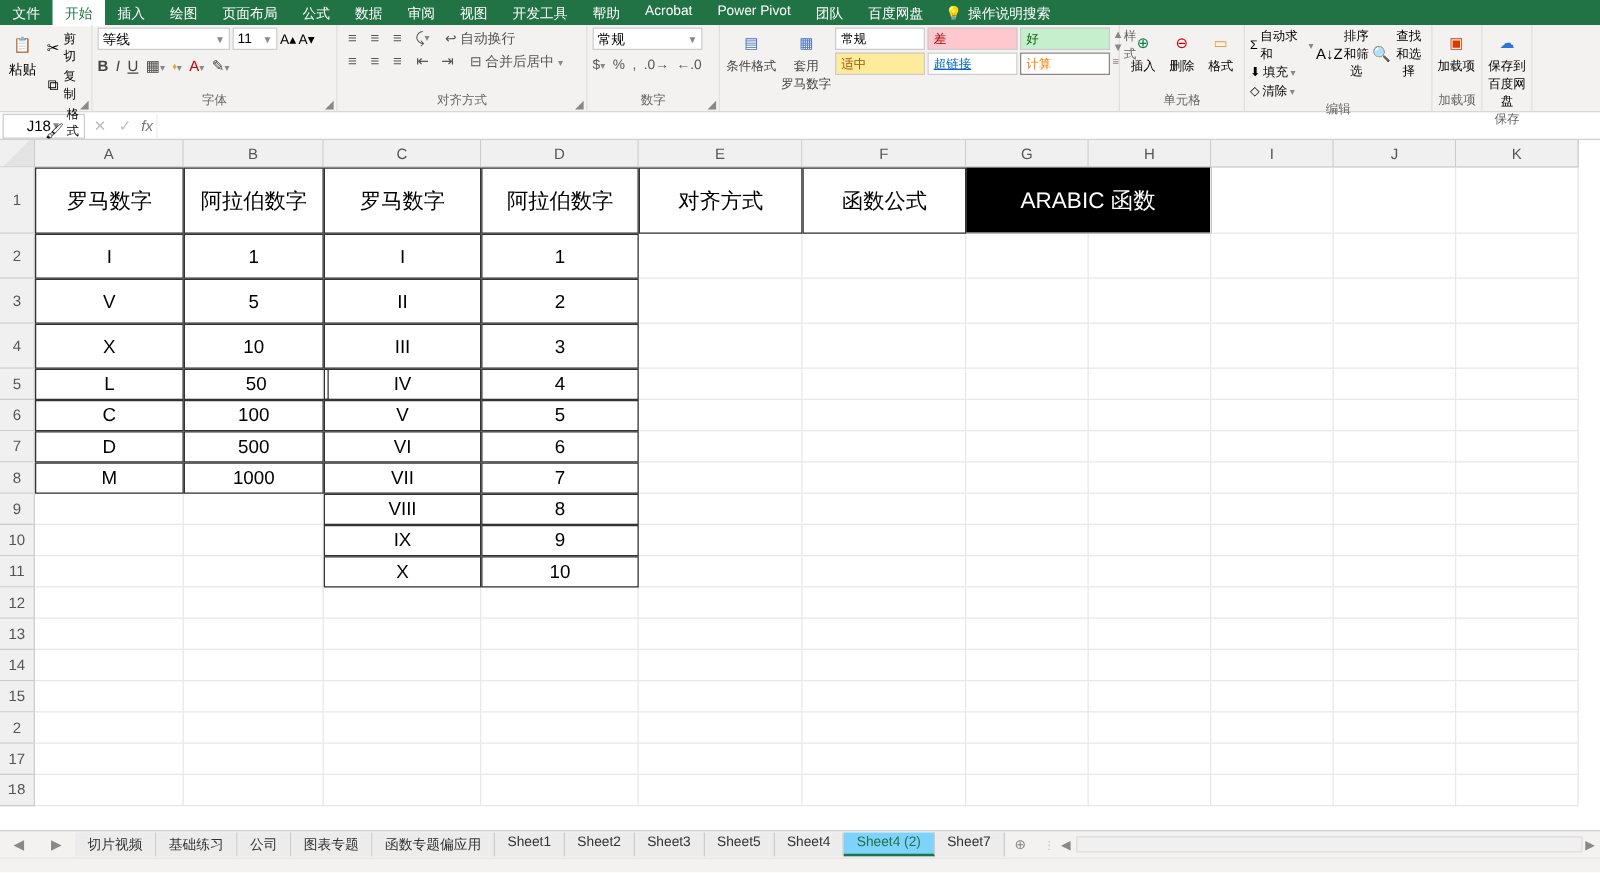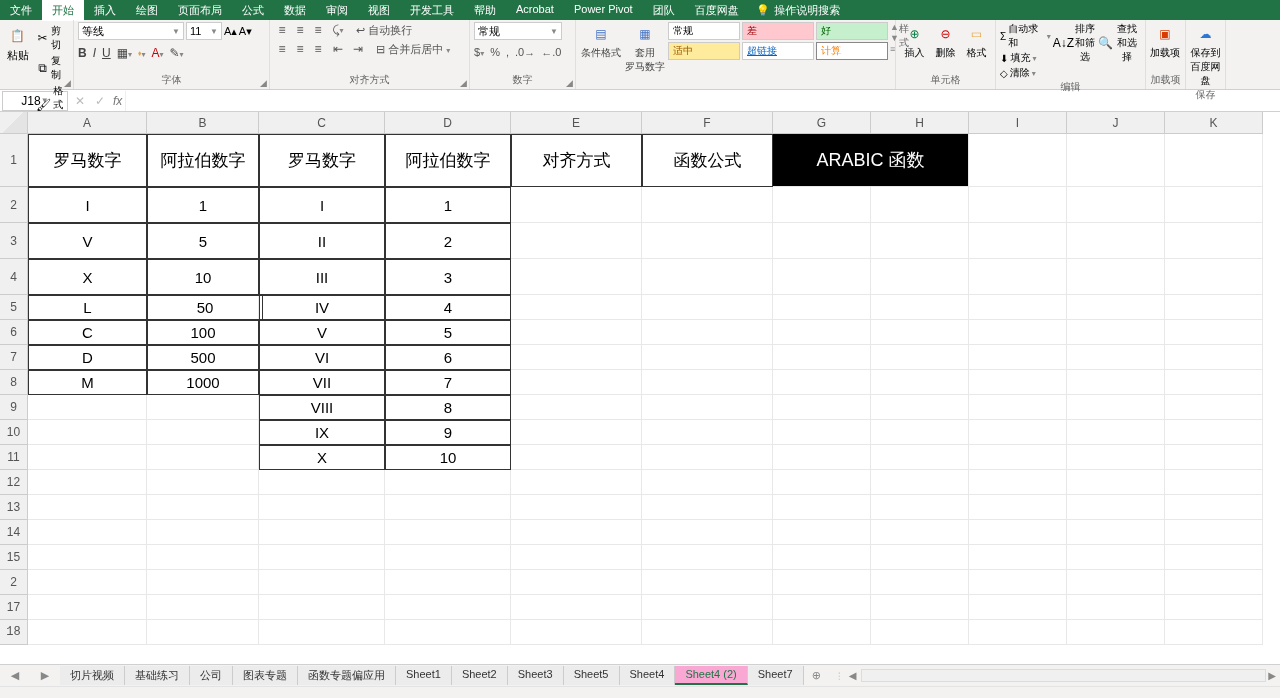--- a/index.html
+++ b/index.html
@@ -86,21 +86,21 @@
 
 .t-head { font-size: 17px; border: 1.5px solid #333 !important; }
 .t-cell { border: 1px solid #333 !important; font-size: 15px; }
 .arabic-box { background: #000; color: #fff; font-size: 18px; font-weight: 500; }
 
 
 .sheet-bar { height: 22px; background: #f3f2f1; border-top: 1px solid #d0d0d0; display: flex; align-items: center; font-size: 11px; }
 .sheet-nav { width: 60px; display: flex; justify-content: space-around; color: #888; }
 .sheet-tabs { display: flex; }
 .sheet-tab { padding: 2px 10px; border-right: 1px solid #ccc; background: #ececec; color: #333; cursor: pointer; }
-.sheet-tab.active { background: #f9a8d4; color: #217346; border-bottom: 2px solid #217346; }
+.sheet-tab.active { background: #7dd3fc; color: #217346; border-bottom: 2px solid #217346; }
 .sheet-add { padding: 2px 8px; color: #888; }
 .scroll-right { flex: 1; display: flex; align-items: center; }
 .scroll-sep { width: 8px; color: #bbb; margin: 0 6px; font-size: 9px; }
 .scroll-arrow { color: #888; font-size: 10px; margin-right: 4px; }
 .scroll-track { flex: 1; height: 13px; background: #f0f0f0; border: 1px solid #dcdcdc; margin-right: 2px; position: relative; }
 
 .status-bar { height: 12px; background: #f3f2f1; border-top: 1px solid #e3e3e3; }
 
 .dd { font-size: 8px; color: #888; }
 </style>

